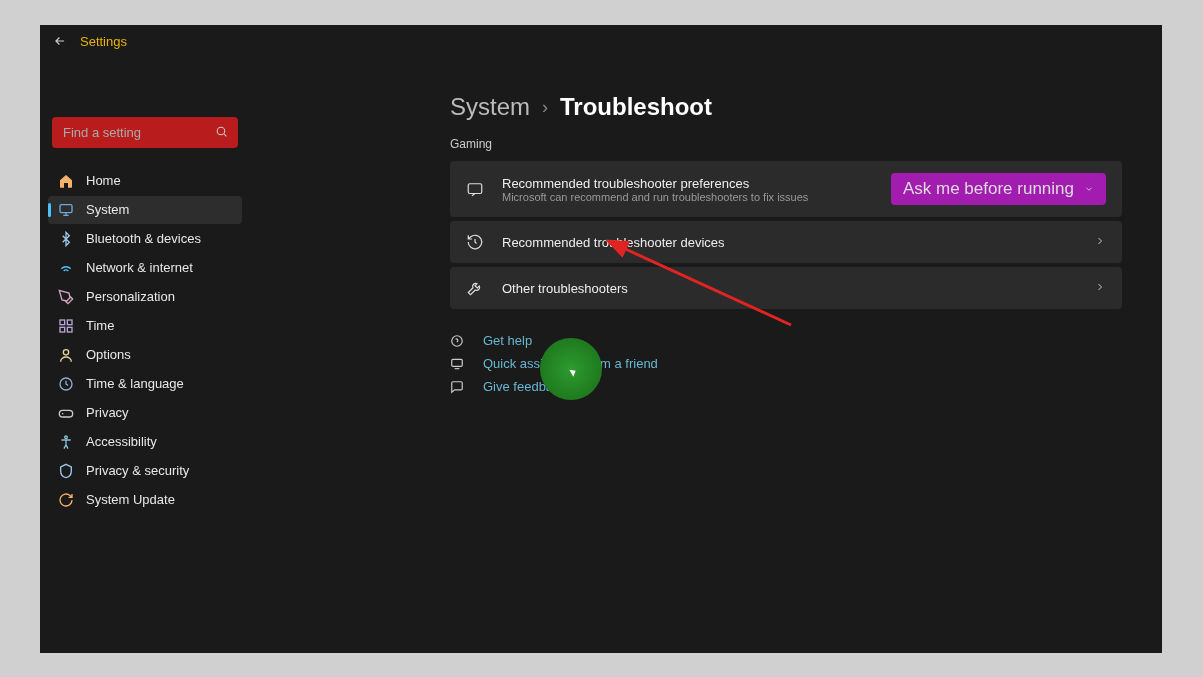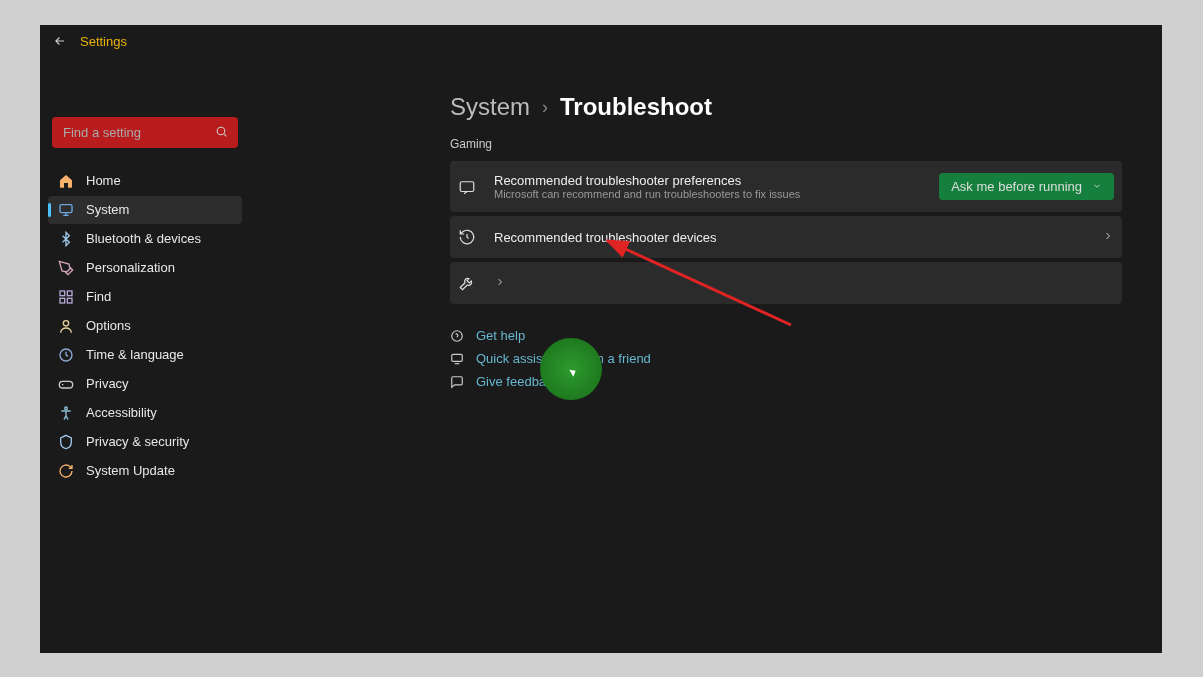--- a/index.html
+++ b/index.html
@@ -118,56 +118,56 @@
     color: #ffffff;
   }
   .section-label {
     font-size: 12px;
     color: #cccccc;
     margin-bottom: 10px;
   }
   .card {
     background: #2b2b2b;
     border-radius: 4px;
-    padding: 12px 8px;
+    padding: 12px 16px;
     margin-bottom: 4px;
     display: flex;
     align-items: center;
     cursor: pointer;
   }
   .card-icon {
     width: 18px; height: 18px;
     margin-right: 18px;
     color: #dddddd;
     display: flex; align-items: center; justify-content: center;
     flex-shrink: 0;
   }
   .card-body { flex: 1; }
   .card-title { font-size: 13px; color: #eeeeee; }
   .card-sub { font-size: 11px; color: #999999; margin-top: 0; }
   .card-action {
     display: flex;
     align-items: center;
     gap: 10px;
-    font-size: 13px;
+    font-size: 17px;
     color: #dddddd;
-    background: #15803d;
+    background: #a21caf;
     padding: 6px 12px;
     border-radius: 4px;
   }
   .card-chevron {
     color: #cccccc;
   }
   .links {
     margin-top: 20px;
   }
   .link-row {
     display: flex;
     align-items: center;
-    gap: 12px;
+    gap: 19px;
     padding: 4px 0;
     font-size: 13px;
   }
   .link-row .link-icon {
     width: 14px; height: 14px;
     color: #cccccc;
     display: flex; align-items: center; justify-content: center;
   }
   .link-row a {
     color: #67b7d1;
@@ -247,36 +247,44 @@
         <li class="nav-item">
           <span class="nav-icon">
               <svg width="16" height="16" viewBox="0 0 24 24" fill="none" stroke="#9fc5e8" stroke-width="2">
                 <path d="M7 7l10 10-5 5V2l5 5L7 17"></path>
               </svg>
             </span>
           <span>Bluetooth &amp; devices</span>
         </li>
         <li class="nav-item">
           <span class="nav-icon">
+              <svg width="16" height="16" viewBox="0 0 24 24" fill="none" stroke="#4cc2ff" stroke-width="2">
+                <path d="M5 13a10 10 0 0 1 14 0M8.5 16.5a5 5 0 0 1 7 0M12 20h.01"></path>
+              </svg>
+            </span>
+          <span>Network &amp; internet</span>
+        </li>
+        <li class="nav-item">
+          <span class="nav-icon">
               <svg width="16" height="16" viewBox="0 0 24 24" fill="none" stroke="#d5a6bd" stroke-width="2">
                 <path d="M12 19l7-7 3 3-7 7-3-3zM18 13l-1.5-7L2 2l4 14.5L13 18l5-5z"></path>
               </svg>
             </span>
           <span>Personalization</span>
         </li>
         <li class="nav-item">
           <span class="nav-icon">
               <svg width="16" height="16" viewBox="0 0 24 24" fill="none" stroke="#b4a7d6" stroke-width="2">
                 <rect x="3" y="3" width="7" height="7"></rect>
                 <rect x="14" y="3" width="7" height="7"></rect>
                 <rect x="3" y="14" width="7" height="7"></rect>
                 <rect x="14" y="14" width="7" height="7"></rect>
               </svg>
             </span>
-          <span>Find</span>
+          <span>Time</span>
         </li>
         <li class="nav-item">
           <span class="nav-icon">
               <svg width="16" height="16" viewBox="0 0 24 24" fill="none" stroke="#e6d29e" stroke-width="2">
                 <circle cx="12" cy="8" r="4"></circle>
                 <path d="M4 22c0-4 4-7 8-7s8 3 8 7"></path>
               </svg>
             </span>
           <span>Options</span>
         </li>
@@ -370,20 +378,23 @@
             </svg>
         </span>
       </div>
 
       <div class="card">
         <span class="card-icon">
           <svg width="18" height="18" viewBox="0 0 24 24" fill="none" stroke="currentColor" stroke-width="1.6">
               <path d="M14.7 6.3a4 4 0 0 0-5.4 5.4L3 18l3 3 6.3-6.3a4 4 0 0 0 5.4-5.4L15 12l-3-3 2.7-2.7z"></path>
             </svg>
         </span>
+        <div class="card-body">
+          <div class="card-title">Other troubleshooters</div>
+        </div>
         <span class="card-chevron">
           <svg width="12" height="12" viewBox="0 0 24 24" fill="none" stroke="currentColor" stroke-width="2">
               <path d="M9 6l6 6-6 6"></path>
             </svg>
         </span>
       </div>
 
       <div class="links">
         <div class="link-row">
           <span class="link-icon">

